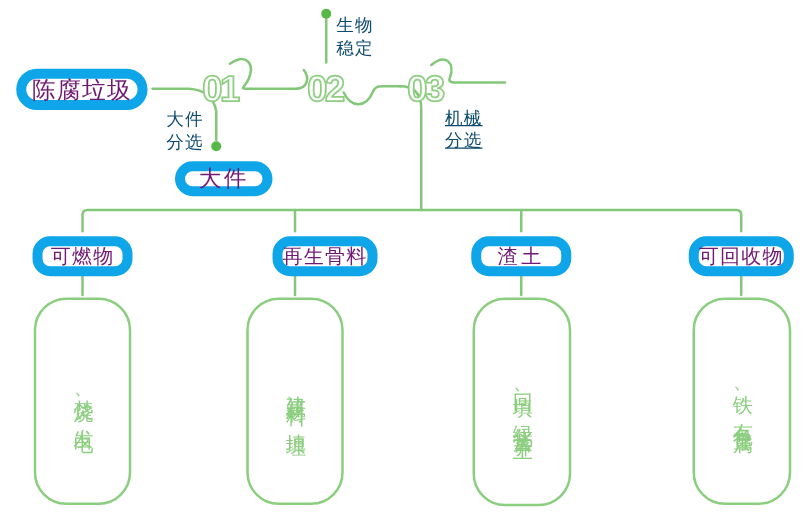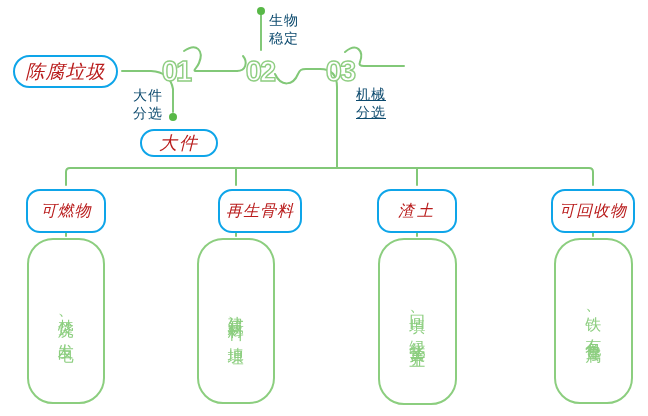--- a/index.html
+++ b/index.html
@@ -2,27 +2,27 @@
 <html><head>
 <meta charset="utf-8">
 <style>
   html,body{margin:0;padding:0;background:#fff;}
   .stage{
     position:relative;width:648px;height:416px;background:#ffffff;overflow:hidden;
     font-family:"Liberation Sans",sans-serif;
   }
   .stage svg{position:absolute;left:0;top:0;}
   .pill{
-    position:absolute;box-sizing:border-box;border:2px solid #0ea5e9;border-radius:18px;
+    position:absolute;box-sizing:border-box;border:8px solid #0ea5e9;border-radius:18px;
     display:flex;align-items:center;justify-content:center;
-    color:#b91c1c;background:#fff;white-space:nowrap;font-style:italic;
+    color:#701a75;background:#fff;white-space:nowrap;
   }
   .source-pill{left:13px;top:55px;width:105px;height:33px;font-size:19px;letter-spacing:1px;}
   .small-pill{left:140px;top:129px;width:78px;height:28px;font-size:18px;letter-spacing:2px;border-radius:14px;}
-  .cat-pill{top:189px;height:44px;font-size:16px;letter-spacing:1px;border-radius:14px;}
+  .cat-pill{top:189px;height:32px;font-size:16px;letter-spacing:1px;border-radius:14px;}
   .cat-1{left:26px;width:80px;}
   .cat-2{left:194px;width:84px;margin-left:24px;}
   .cat-3{left:377px;width:80px;letter-spacing:3px;}
   .cat-4{left:551px;width:84px;}
   .result-box{
     position:absolute;top:238px;box-sizing:border-box;border:2px solid #8cce7f;border-radius:26px;
     display:flex;align-items:center;justify-content:center;background:#fff;
   }
   .box-1{left:27px;width:78px;height:166px;}
   .box-2{left:197px;width:78px;height:166px;}

